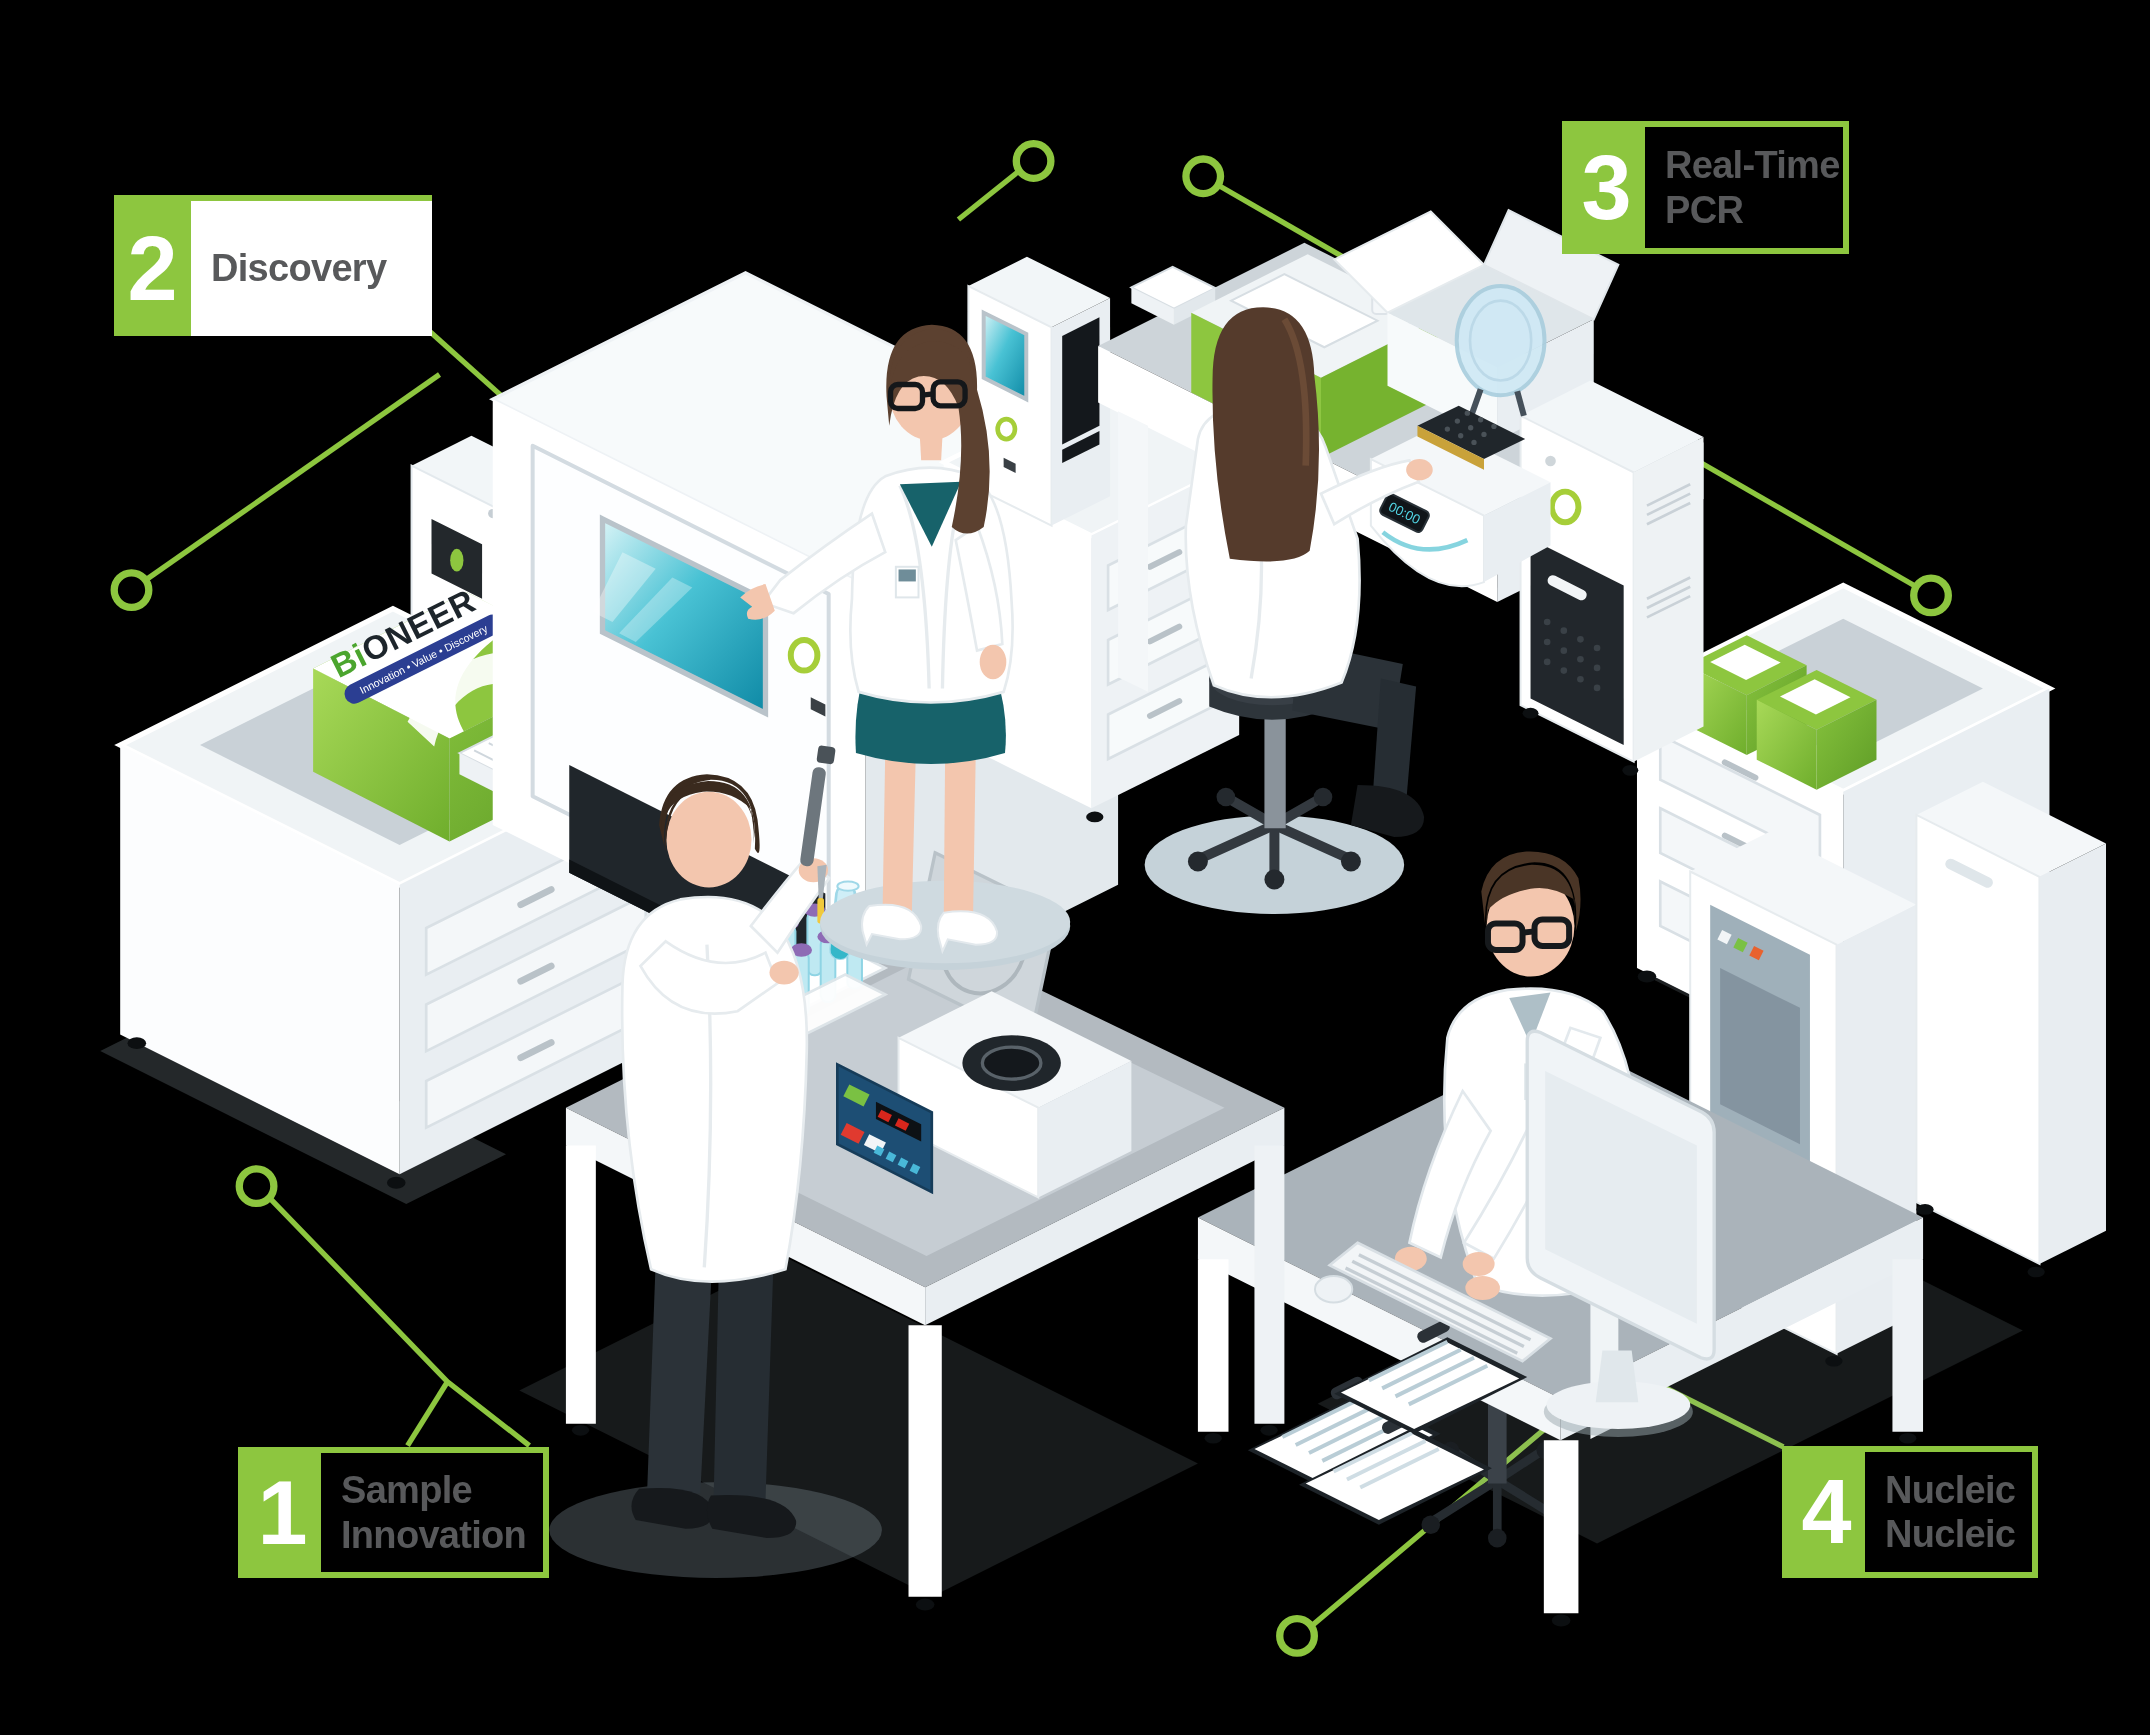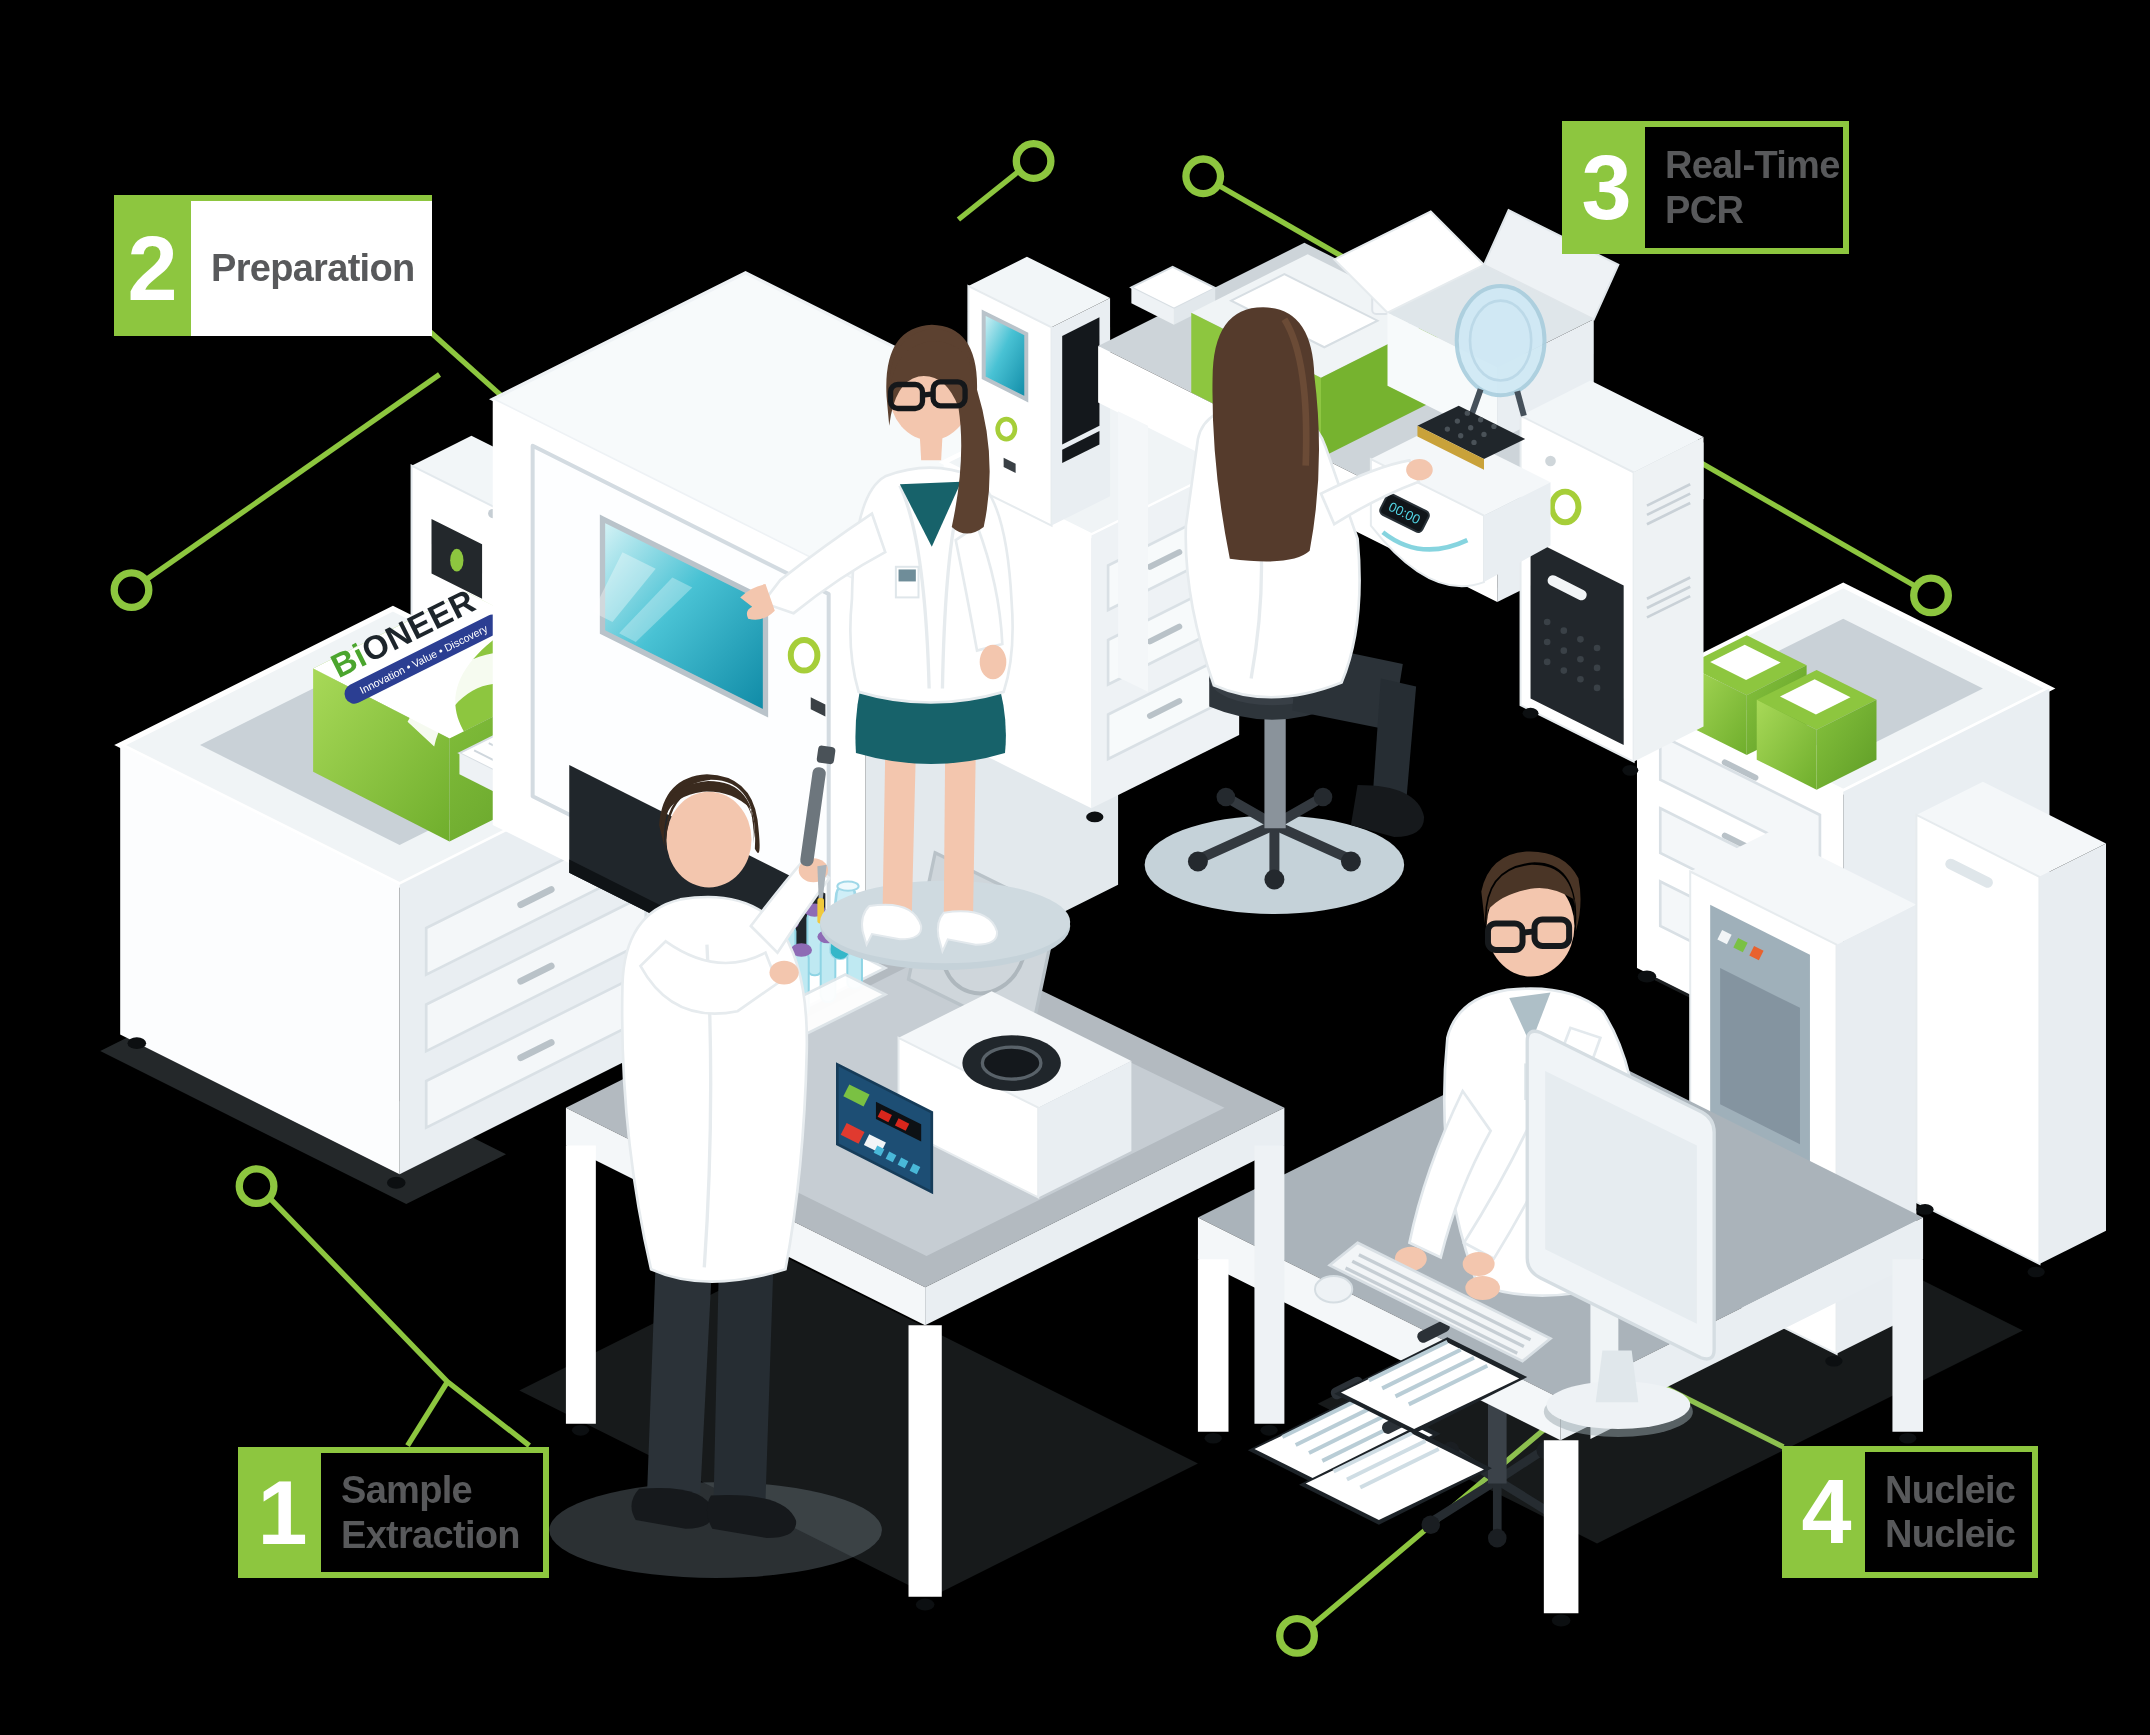--- a/index.html
+++ b/index.html
@@ -566,28 +566,28 @@
       <line x1="1386" y1="594" x2="1402" y2="592"></line>
     </g>
     <polygon points="1382,656 1416,656 1414,692 1384,692" fill="#f3c6ae"></polygon>
   </g>
 </svg>
 
 <div class="step-label variant-outline" style="left:238px;top:1447px;width:311px;height:131px;">
   <div class="num">1</div>
   <div class="txt">
     <div>Sample</div>
-        <div>Extraction</div>
+        <div>Innovation</div>
   </div>
 </div>
 
 <div class="step-label variant-solid" style="left:114px;top:195px;width:318px;height:141px;">
   <div class="num">2</div>
   <div class="txt">
-        <div>Preparation</div>
+        <div>Discovery</div>
   </div>
 </div>
 
 <div class="step-label variant-outline" style="left:1562px;top:121px;width:287px;height:133px;">
   <div class="num">3</div>
   <div class="txt">
     <div>Real-Time</div>
         <div>PCR</div>
   </div>
 </div>

